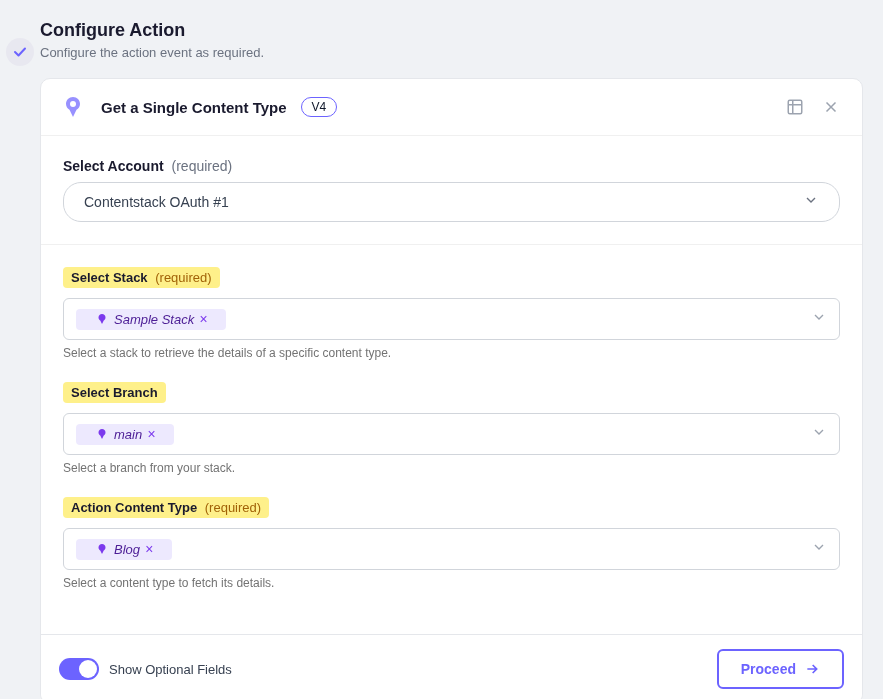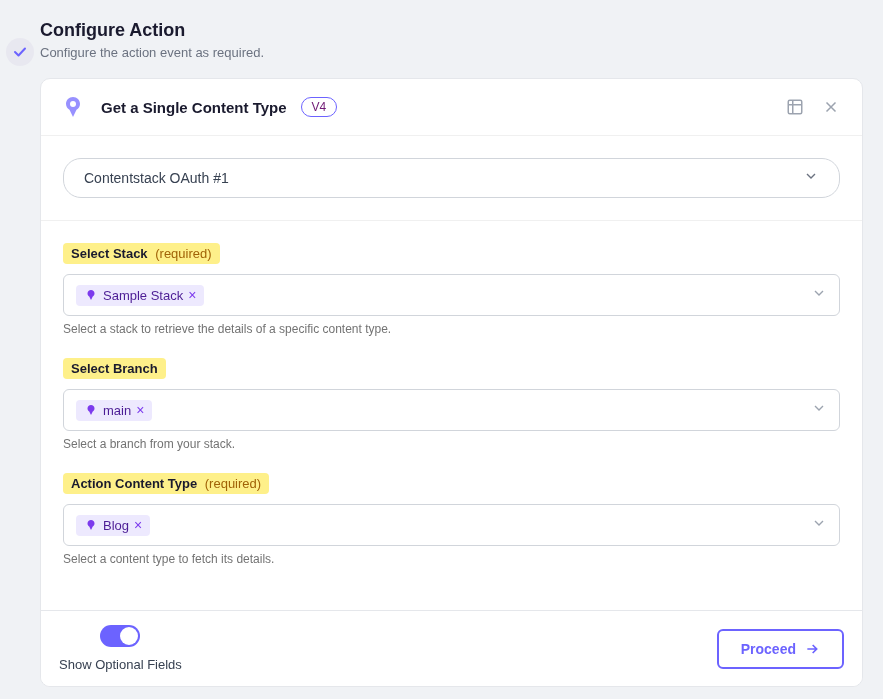--- a/index.html
+++ b/index.html
@@ -89,21 +89,21 @@
       font-size: 15px;
       font-weight: 600;
       color: #1a1a2e;
     }
 
     .version-badge {
       border: 1.5px solid #6c63ff;
       border-radius: 20px;
       padding: 2px 10px;
       font-size: 12px;
-      color: #701a75;
+      color: #0f172a;
       font-weight: 500;
     }
 
     .card-actions {
       display: flex;
       gap: 10px;
       align-items: center;
     }
 
     .icon-btn {
@@ -198,23 +198,24 @@
       gap: 6px;
       flex-wrap: wrap;
     }
 
     .tag {
       display: flex;
       align-items: center;
       gap: 5px;
       background: #ede9fe;
       border-radius: 4px;
-      padding: 3px 8px;
+      padding: 3px 19px;
       font-size: 13px;
       color: #4c1d95;
+      font-style: italic;
     }
 
     .tag-icon {
       width: 14px;
       height: 14px;
       display: flex;
       align-items: center;
       justify-content: center;
     }
 
@@ -237,21 +238,20 @@
       display: flex;
       align-items: center;
       justify-content: space-between;
       background: #fff;
     }
 
     .toggle-row {
       display: flex;
       align-items: center;
       gap: 10px;
-      flex-direction: column;
     }
 
     .toggle {
       width: 40px;
       height: 22px;
       background: #6c63ff;
       border-radius: 11px;
       position: relative;
       cursor: pointer;
     }
@@ -325,20 +325,24 @@
           <svg width="18" height="18" viewBox="0 0 24 24" fill="none" stroke="currentColor" stroke-width="2">
             <path d="M18 6L6 18M6 6l12 12"></path>
           </svg>
         </button>
       </div>
     </div>
 
     <div class="card-body">
 
       <div class="section">
+        <div class="field-label">
+          <span>Select Account</span>
+          <span class="required-text">(required)</span>
+        </div>
         <div class="select-field">
           <span class="select-value">Contentstack OAuth #1</span>
           <span class="select-chevron">
             <svg width="16" height="16" viewBox="0 0 24 24" fill="none" stroke="currentColor" stroke-width="2">
               <path d="M6 9l6 6 6-6"></path>
             </svg>
           </span>
         </div>
       </div>
 

